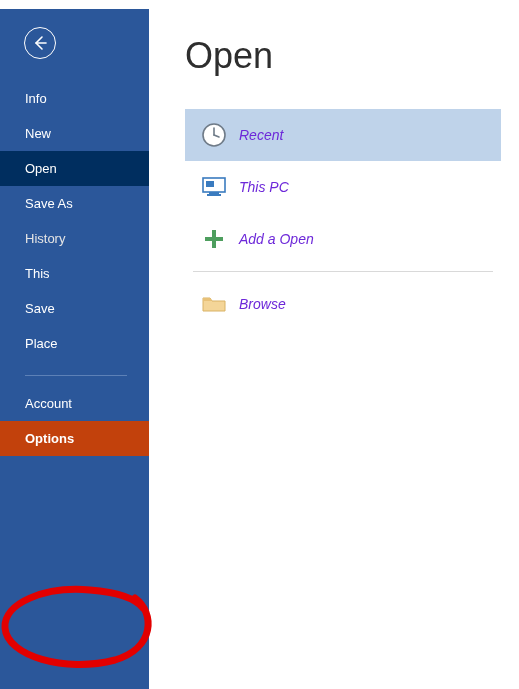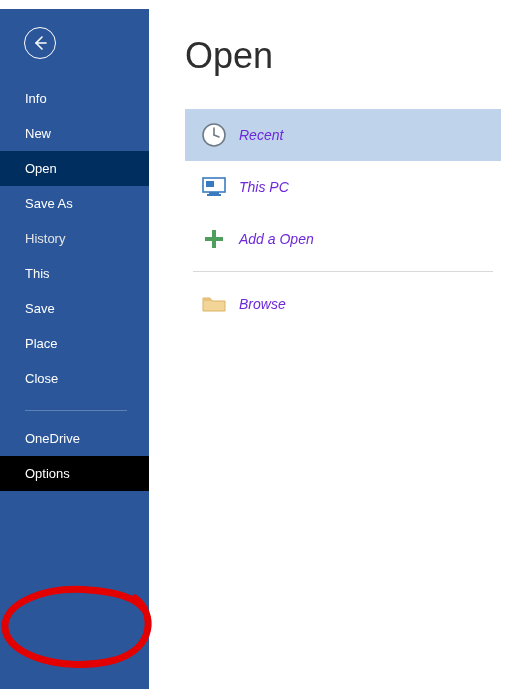--- a/index.html
+++ b/index.html
@@ -45,21 +45,22 @@
     color: #fff;
   }
   .side-item.active {
     background: #002e5f;
   }
   .side-item.disabled {
     color: #e5e5e5;
     cursor: default;
   }
   .side-item.highlight {
-    background: #000000;
+    background: #c2410c;
+    font-weight: bold;
   }
   .side-divider {
     border-top: 1px solid #5d81b7;
     margin: 14px 22px 10px 25px;
   }
   .main {
     flex: 1;
     padding: 35px 0 0 36px;
     position: relative;
   }
@@ -122,25 +123,24 @@
     </div>
 
     <div class="side-item">Info</div>
     <div class="side-item">New</div>
     <div class="side-item active">Open</div>
     <div class="side-item">Save As</div>
     <div class="side-item disabled">History</div>
     <div class="side-item">This</div>
     <div class="side-item">Save</div>
     <div class="side-item">Place</div>
-    <div class="side-item">Close</div>
 
     <div class="side-divider"></div>
 
-    <div class="side-item">OneDrive</div>
+    <div class="side-item">Account</div>
     <div class="side-item highlight">Options</div>
   </div>
 
   <div class="main">
     <h1>Open</h1>
 
     <div class="locations">
 
       <div class="loc-item selected">
         <div class="loc-icon">

